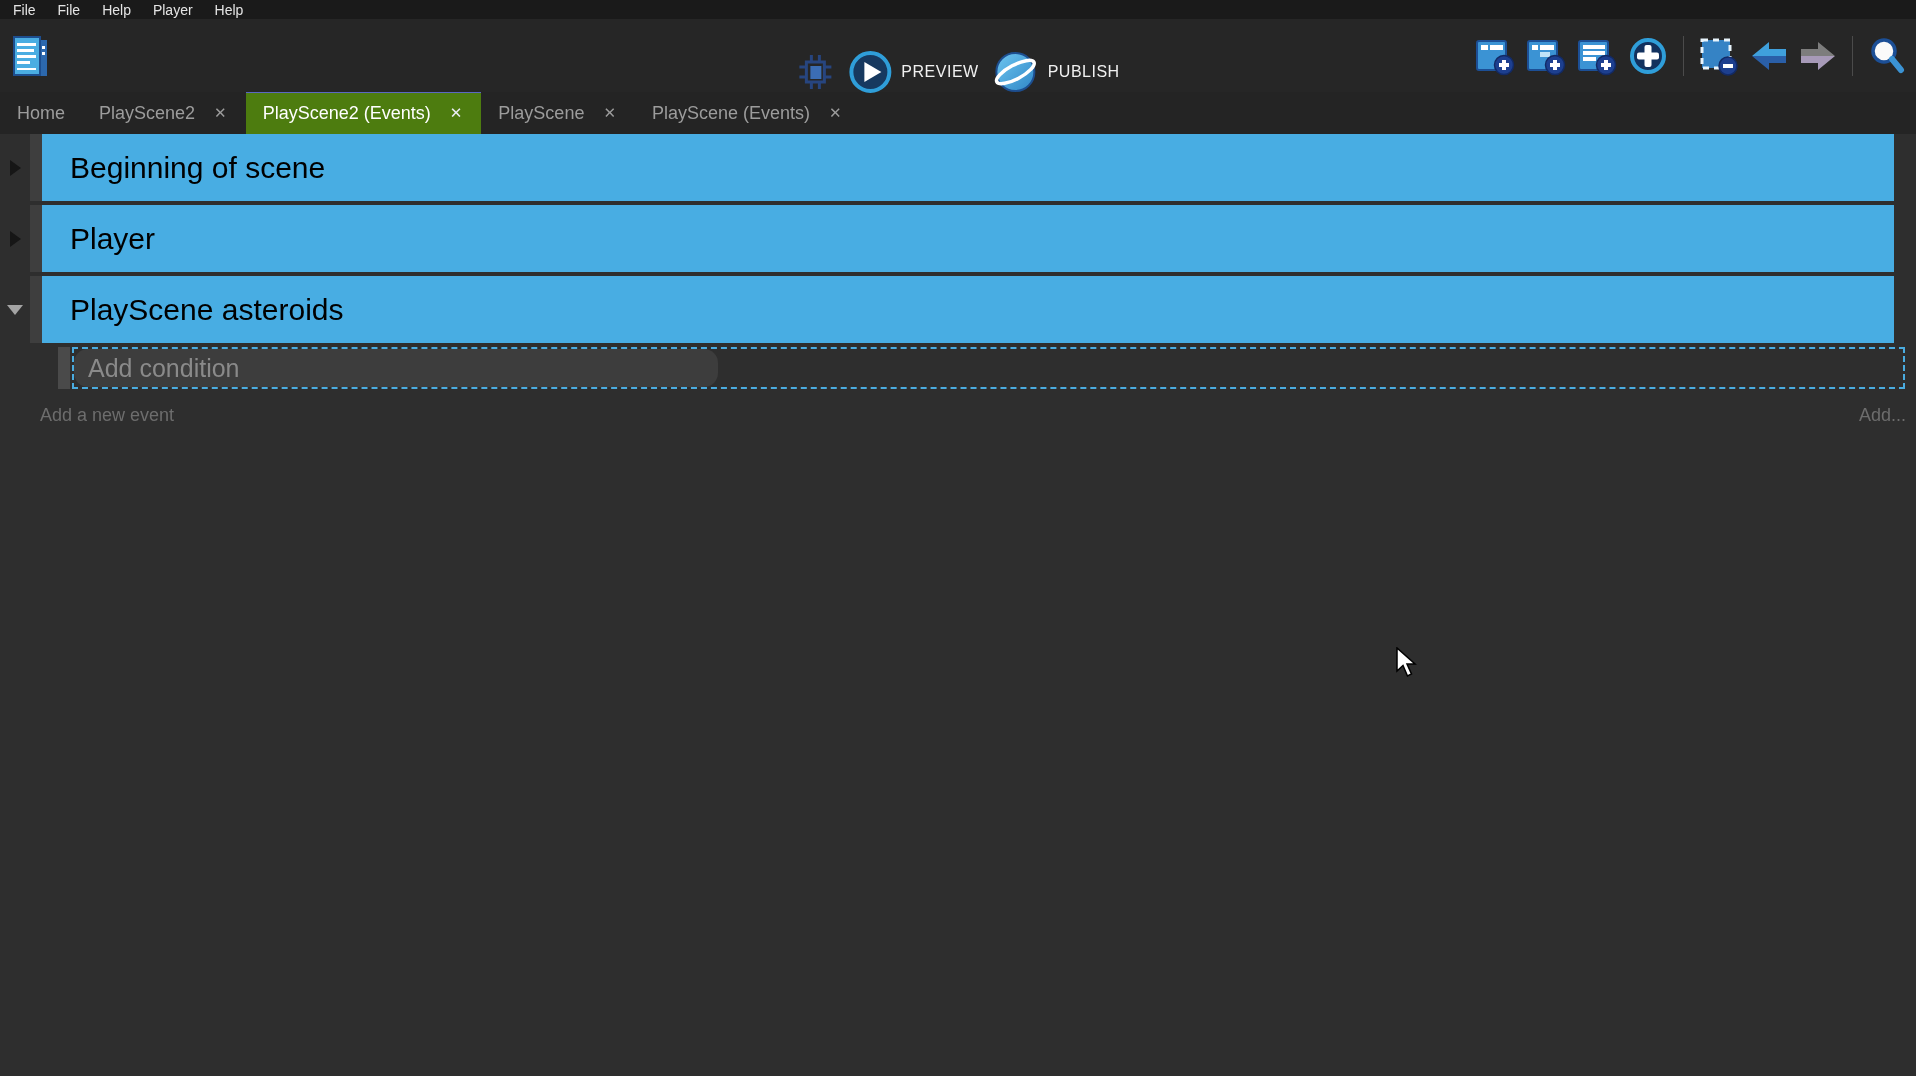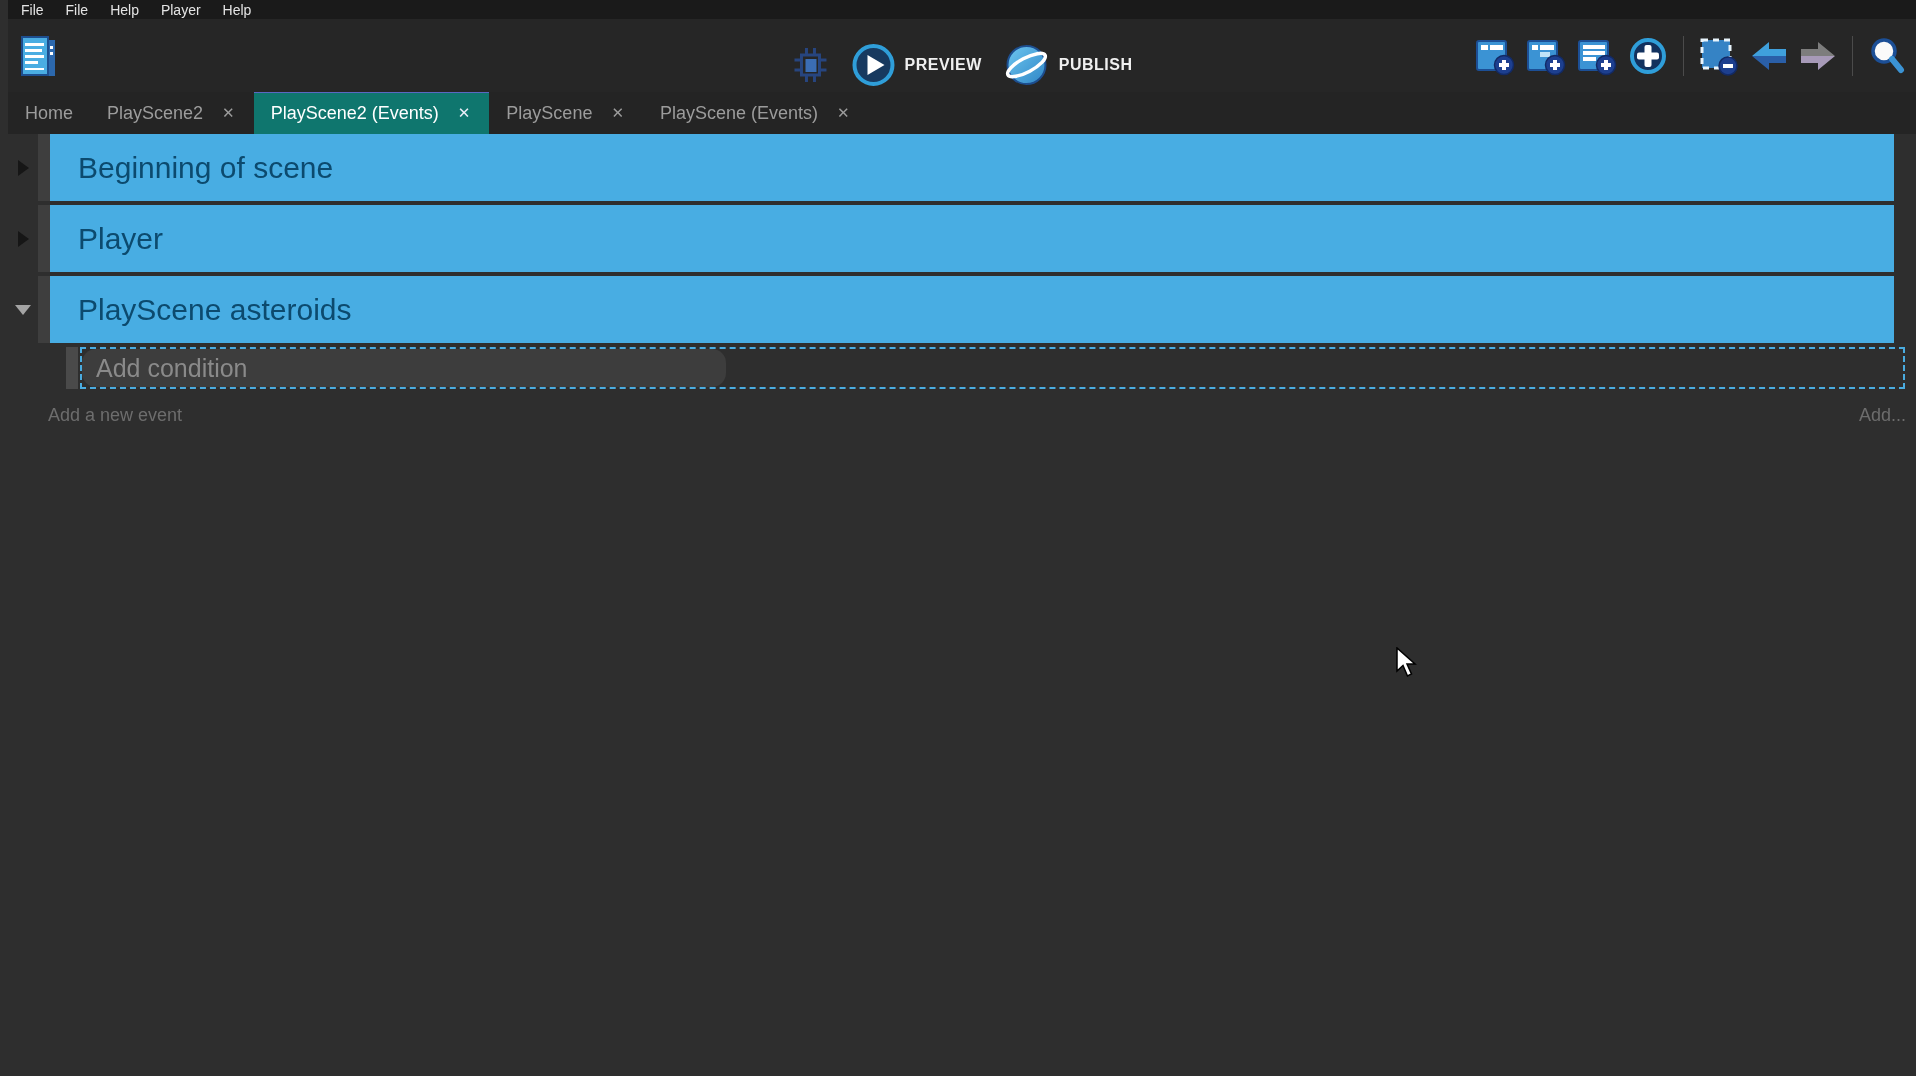--- a/index.html
+++ b/index.html
@@ -1,59 +1,59 @@
 <!DOCTYPE html>
 <html><head>
 <meta charset="utf-8">
 <style>
   * { box-sizing: border-box; }
   html,body { margin:0; padding:0; background:#2e2e2e; }
   .app {
     position:relative; width:1916px; height:1076px; overflow:hidden;
-    background:#2e2e2e; font-family:"Liberation Sans", sans-serif;padding-left:8px;
+    background:#2e2e2e; font-family:"Liberation Sans", sans-serif;
     -webkit-font-smoothing:antialiased;
   }
   
   .menubar {
     height:19px; background:#1a1a1a; display:flex; align-items:center;
     padding-left:2px; font-size:14px; color:#e4e4e4;
   }
   .menu-item { padding:0 11px; cursor:default; }
   
   .toolbar { position:relative; height:73px; background:#262626; }
   .project-btn { position:absolute; left:9px; top:15px; width:42px; height:46px; }
   .tb-center {
-    position:absolute; left:50%; top:9px; height:100%; transform:translateX(-50%);
-    display:flex; align-items:center; gap:22px;font-weight:bold;
+    position:absolute; left:50%; top:16px; height:100%; transform:translateX(-50%);
+    display:flex; align-items:center; gap:14px;
   }
   .tb-btn { display:flex; align-items:center; gap:9px; cursor:default; }
   .tb-label { font-size:16px; color:#f0f0f0; letter-spacing:0.5px; }
   .tb-right {
     position:absolute; right:8px; top:0; height:100%;
     display:flex; align-items:center; gap:11px;
   }
   .sep { width:1px; height:40px; background:#4b4b4b; margin:0 4px; }
   .tb-icon { display:block; }
   
   .tabbar {
     display:flex; height:42px; background:#242424; align-items:stretch;
     font-size:18px; color:#9c9c9c;
   }
   .tab { display:flex; align-items:center; padding:0 17px; gap:17px; cursor:default; white-space:nowrap;text-align:center; }
   .tab .close { font-size:15px; color:#9c9c9c; padding:1px 2px; }
-  .tab.active { background:#0f766e; color:#fff; box-shadow:inset 0 1px 0 #5a68c2; }
+  .tab.active { background:#4d7c0f; color:#fff; box-shadow:inset 0 1px 0 #5a68c2; }
   .tab.active .close { color:#eceef8; }
   
   .events { position:relative; }
   .group-row { display:flex; height:67px; margin-bottom:4px; }
   .gutter { width:30px; flex:none; display:flex; align-items:center; justify-content:center; }
   .gutter-strip { width:12px; flex:none; background:#3e3e3e; }
   .group-bar {
     flex:1; margin-right:22px; background:#48ade3; display:flex; align-items:center;
-    padding-left:28px; color:#0c4a6e; font-size:30px;
+    padding-left:28px; color:#000000; font-size:30px;
   }
   .tri-right {
     width:0; height:0; border-top:8px solid transparent;
     border-bottom:8px solid transparent; border-left:11px solid #161616;
   }
   .tri-down {
     width:0; height:0; border-left:8px solid transparent;
     border-right:8px solid transparent; border-top:10px solid #a4a4a4;
   }
   .sub-row { display:flex; height:42px; margin:3px 11px 0 58px; }

